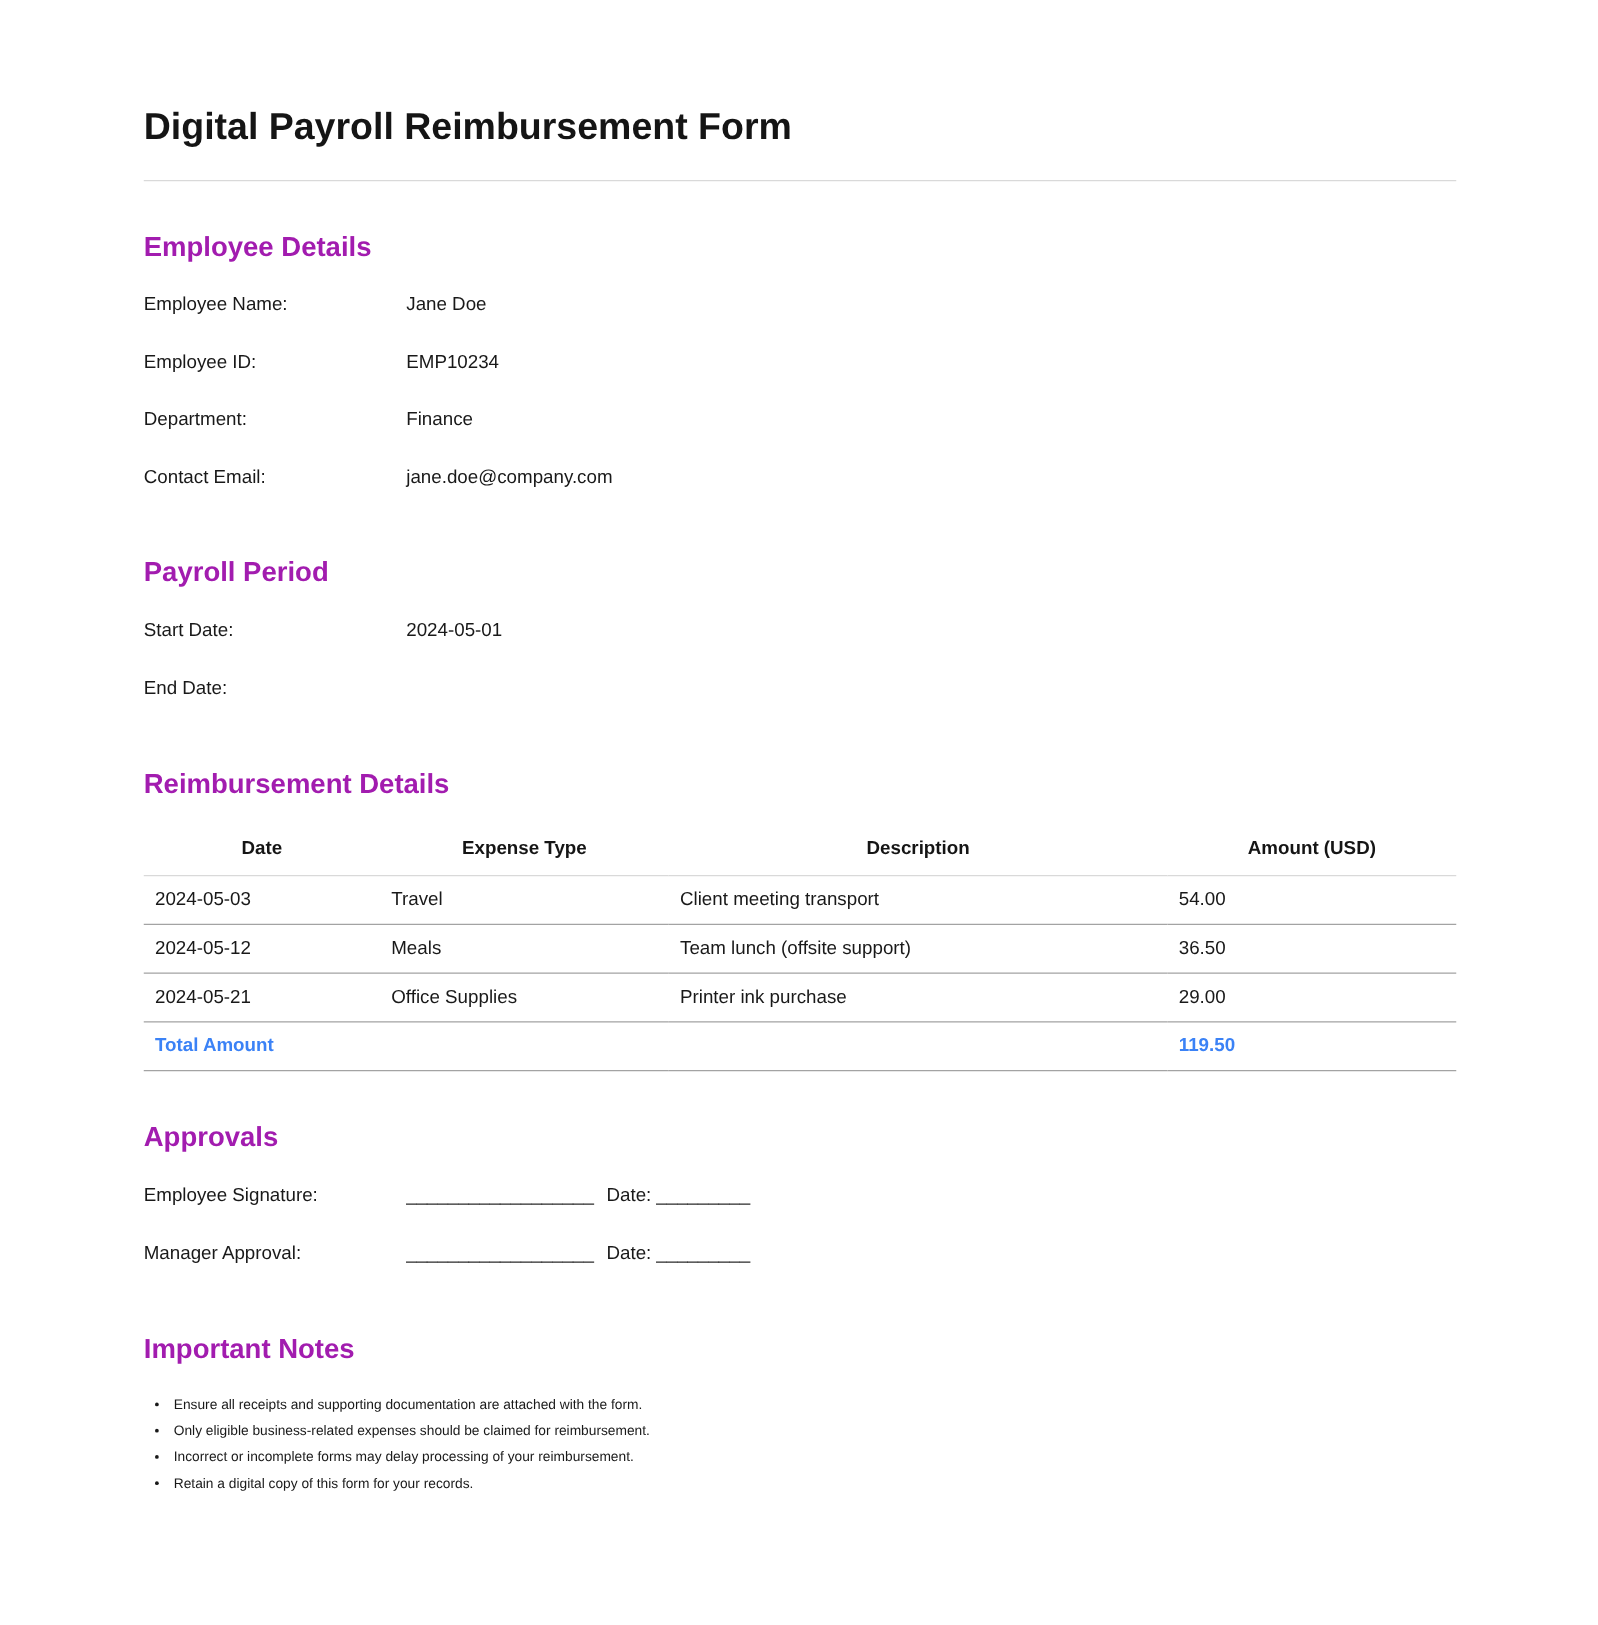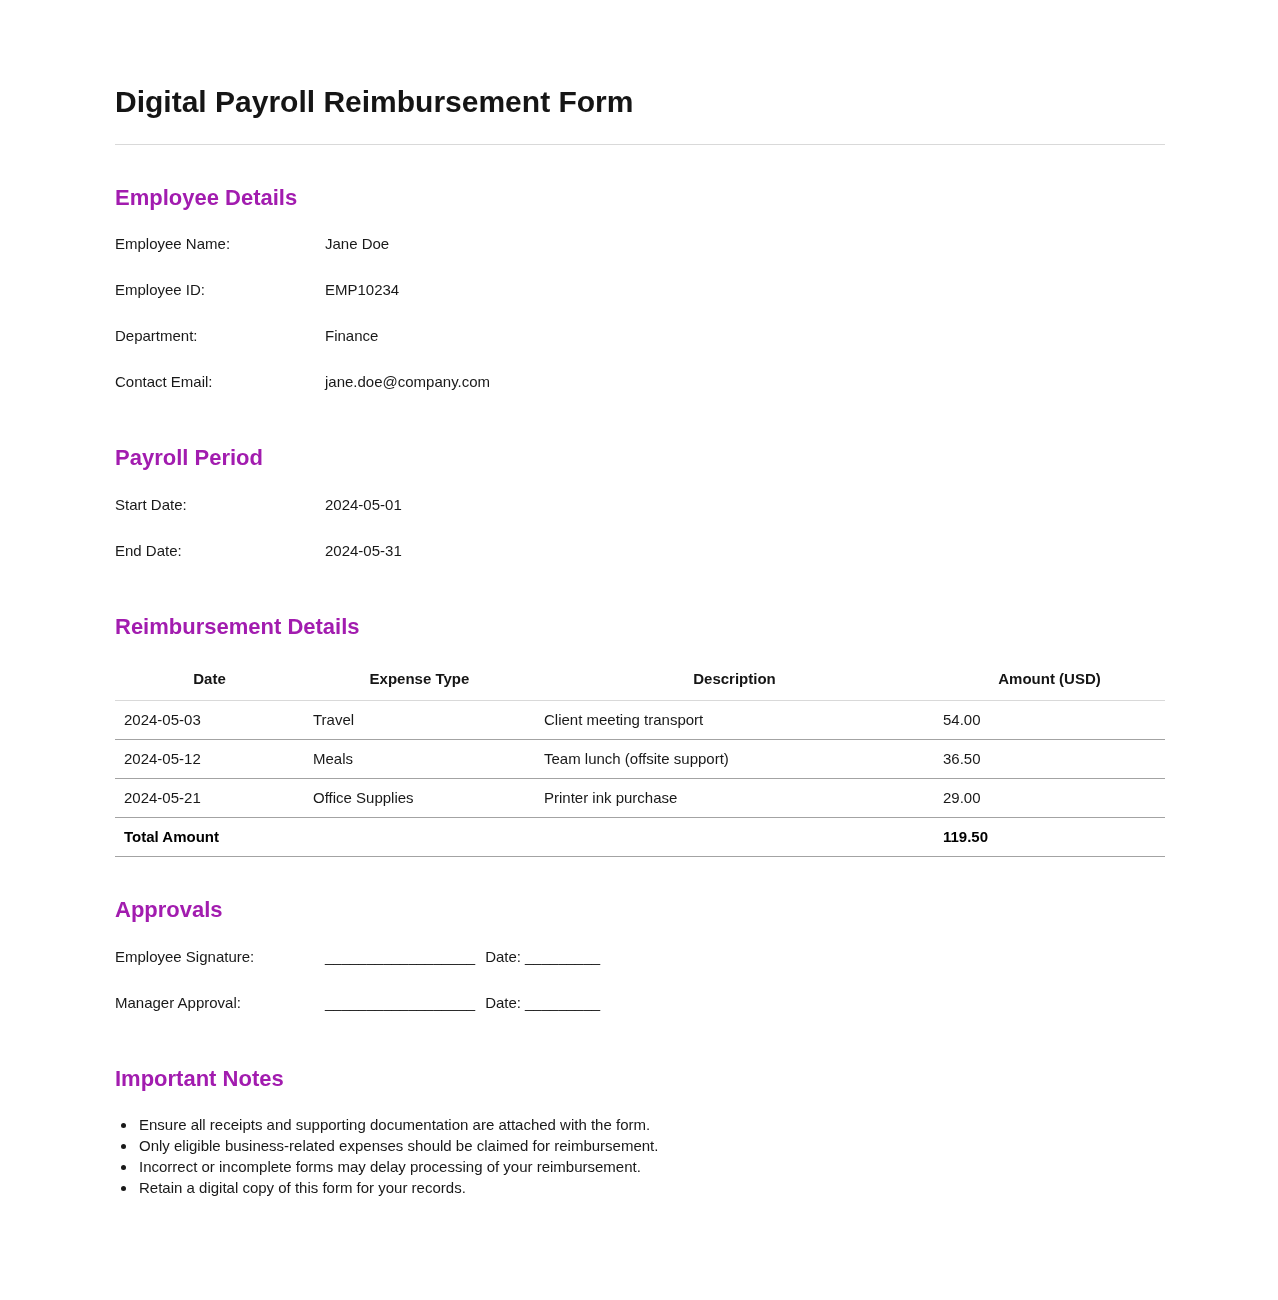--- a/index.html
+++ b/index.html
@@ -58,37 +58,37 @@
     padding: 6px 9px 13px 9px;
     border-bottom: 1px solid #d9d9d9;
     color: #151515;
   }
   table.expense-table td {
     padding: 10px 9px 11px 9px;
     border-bottom: 1px solid #a3a3a3;
   }
   table.expense-table tr.total-row td {
     font-weight: 700;
-    color: #000000;
+    color: #3b82f6;
   }
   .approval-row {
     display: flex;
     align-items: flex-end;
     font-size: 15px;
     padding: 14px 0 15px 0;
   }
   .approval-label { width: 210px; flex: 0 0 210px; }
   .signature-line { letter-spacing: 0; }
   .date-label { margin-left: 10px; }
   .date-line { margin-left: 4px; }
 
   ul.notes-list {
     margin: 22px 0 0 0;
     padding-left: 22px;
-    font-size: 15px;
+    font-size: 11px;
     line-height: 21px;
   }
   ul.notes-list li { margin: 0 0 0 0; padding-left: 2px; }
 </style>
 </head>
 <body>
 
 <div class="content">
 
   <h1 class="page-title">Digital Payroll Reimbursement Form</h1>
@@ -115,21 +115,20 @@
   </section>
 
   <section>
     <h2 class="section-heading">Payroll Period</h2>
     <div class="field-row">
       <span class="field-label">Start Date:</span>
       <span class="field-value">2024-05-01</span>
     </div>
     <div class="field-row">
       <span class="field-label">End Date:</span>
-      <span class="field-value">2024-05-31</span>
     </div>
   </section>
 
   <section>
     <h2 class="section-heading">Reimbursement Details</h2>
     <table class="expense-table">
       <colgroup>
         <col style="width:18%">
           <col style="width:22%">
           <col style="width:38%">

